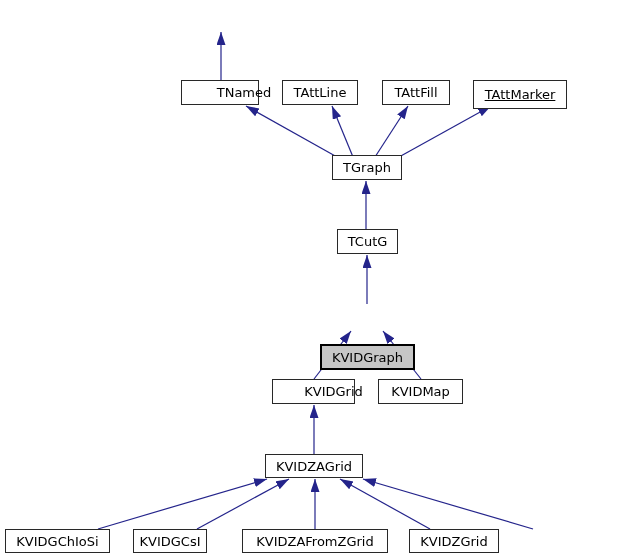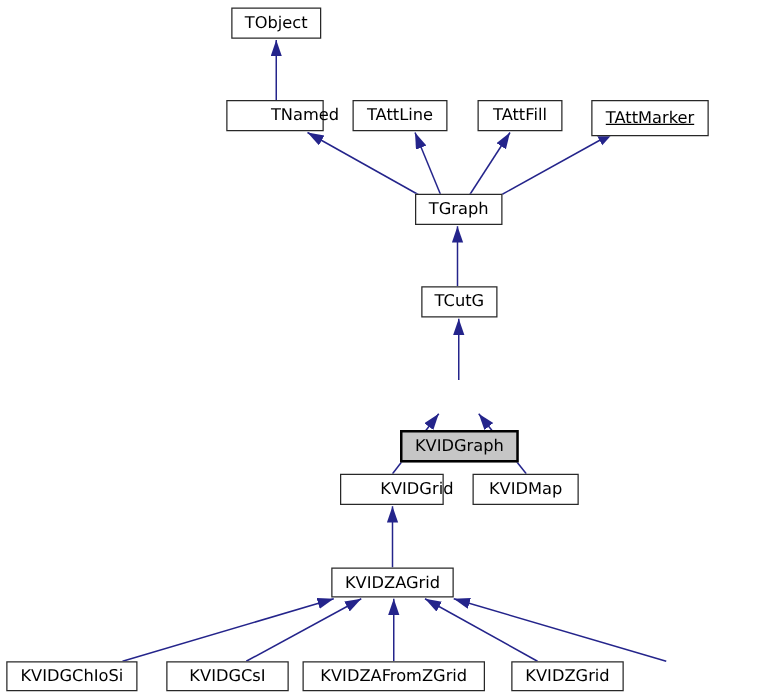--- a/index.html
+++ b/index.html
@@ -54,28 +54,27 @@
       <line x1="367" y1="304" x2="367" y2="255" stroke="#24248b" stroke-width="1.2" marker-end="url(#arrow)"></line>
       <line x1="314" y1="379" x2="351" y2="331" stroke="#24248b" stroke-width="1.2" marker-end="url(#arrow)"></line>
       <line x1="421" y1="379" x2="383" y2="331" stroke="#24248b" stroke-width="1.2" marker-end="url(#arrow)"></line>
       <line x1="314" y1="454" x2="314" y2="405" stroke="#24248b" stroke-width="1.2" marker-end="url(#arrow)"></line>
       <line x1="98" y1="529" x2="267" y2="479" stroke="#24248b" stroke-width="1.2" marker-end="url(#arrow)"></line>
       <line x1="197" y1="529" x2="289" y2="479" stroke="#24248b" stroke-width="1.2" marker-end="url(#arrow)"></line>
       <line x1="315" y1="529" x2="315" y2="479" stroke="#24248b" stroke-width="1.2" marker-end="url(#arrow)"></line>
       <line x1="430" y1="529" x2="340" y2="479" stroke="#24248b" stroke-width="1.2" marker-end="url(#arrow)"></line>
       <line x1="533" y1="529" x2="363" y2="479" stroke="#24248b" stroke-width="1.2" marker-end="url(#arrow)"></line>
     </svg>
-<div class="node" style="left: 185px; top: 6px; width: 72px; height: 25px;">TObject</div>
     <div class="node" style="left: 181px; top: 80px; width: 78px; height: 25px; padding-left: 48px;">TNamed</div>
     <div class="node" style="left: 282px; top: 80px; width: 76px; height: 25px;">TAttLine</div>
     <div class="node" style="left: 382px; top: 80px; width: 68px; height: 25px;">TAttFill</div>
     <div class="node" style="left: 473px; top: 80px; width: 94px; height: 29px; text-decoration: underline;">TAttMarker</div>
     <div class="node" style="left: 332px; top: 155px; width: 70px; height: 25px;">TGraph</div>
     <div class="node" style="left: 337px; top: 229px; width: 61px; height: 25px;">TCutG</div>
     <div class="node highlight" style="left: 320px; top: 304px; width: 95px; height: 26px; margin-top: 40px;">KVIDGraph</div>
     <div class="node" style="left: 272px; top: 379px; width: 83px; height: 25px; padding-left: 40px;">KVIDGrid</div>
     <div class="node" style="left: 378px; top: 379px; width: 85px; height: 25px;">KVIDMap</div>
     <div class="node" style="left: 265px; top: 454px; width: 98px; height: 24px;">KVIDZAGrid</div>
     <div class="node" style="left: 5px; top: 529px; width: 105px; height: 24px;">KVIDGChIoSi</div>
-    <div class="node" style="left: 133px; top: 529px; width: 98px; height: 24px;">KVIDGCsI</div>
+    <div class="node" style="left: 133px; top: 529px; width: 74px; height: 24px;">KVIDGCsI</div>
     <div class="node" style="left: 242px; top: 529px; width: 146px; height: 24px;">KVIDZAFromZGrid</div>
     <div class="node" style="left: 409px; top: 529px; width: 90px; height: 24px;">KVIDZGrid</div>
   </div>
 
 </body></html>

